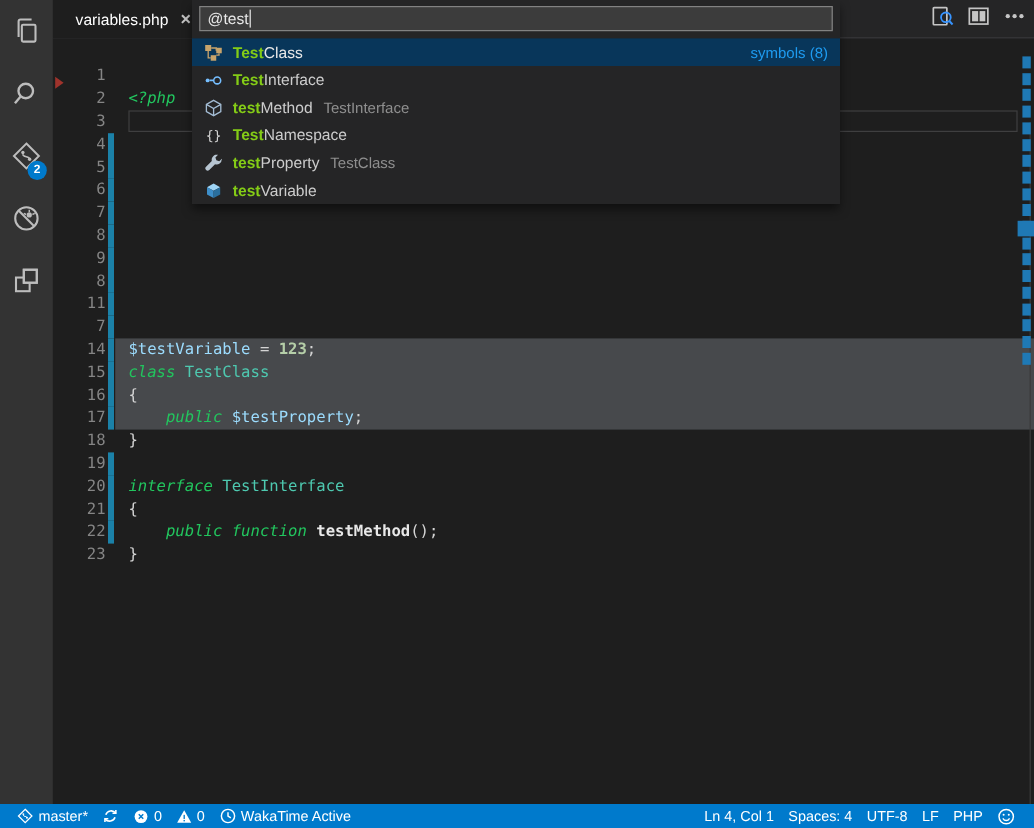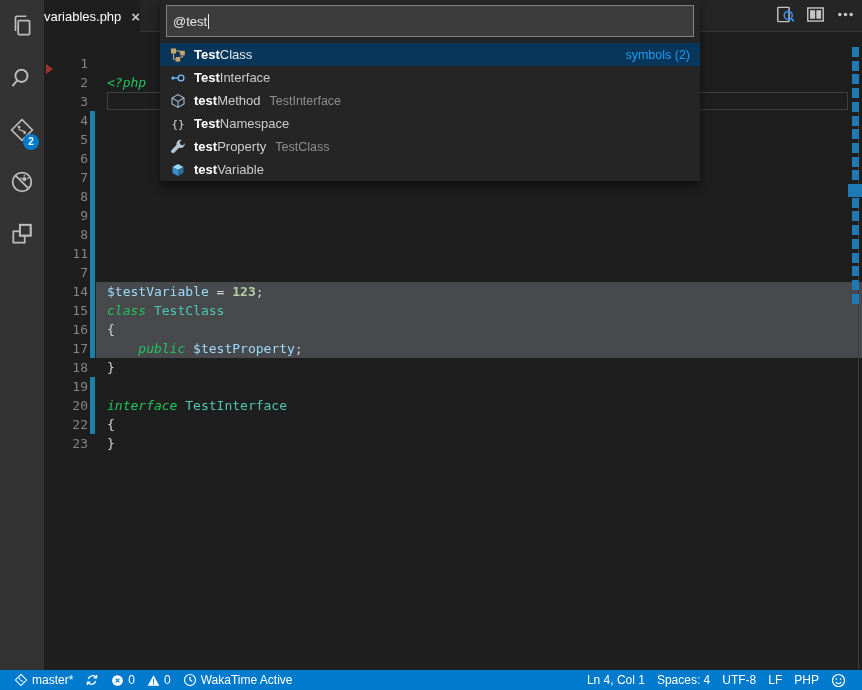--- a/index.html
+++ b/index.html
@@ -10,21 +10,21 @@
   
   #activitybar { position:absolute; left:0; top:0; width:44px; height:670px; background:#333333; z-index:5; }
   .ab-item { position:relative; width:44px; height:52px; display:flex; align-items:center; justify-content:center; cursor:pointer; }
   .ab-item svg { display:block; }
   .ab-badge { position:absolute; right:5px; bottom:6px; min-width:16px; height:16px; border-radius:50%;
               background:#007acc; color:#fff; font-size:10px; line-height:16px; text-align:center; font-weight:bold; }
 
   
   #tabstrip { position:absolute; left:44px; top:0; right:0; height:32px; background:#252526;
               border-bottom:1px solid #37373a; display:flex; z-index:2; }
-  .tab { height:32px; background:#1e1e1e; display:flex; align-items:center; padding:0 0; cursor:pointer;text-align:right; }
+  .tab { height:32px; background:#1e1e1e; display:flex; align-items:center; padding:0 19px; cursor:pointer;text-align:right; }
   .tab-label { color:#ffffff; font-size:13px; margin-right:10px; }
   .tab-close { color:#c5c5c5; font-size:15px; line-height:15px; cursor:pointer; font-weight:bold; }
   #editor-actions { position:absolute; right:2px; top:0; height:32px; display:flex; align-items:center; }
   .ta { width:30px; height:32px; display:flex; align-items:center; justify-content:center; cursor:pointer; }
 
   
   #editor { position:absolute; left:44px; top:32px; right:0; bottom:20px; background:#1e1e1e; overflow:hidden;
             font-family:"DejaVu Sans Mono","Liberation Mono",monospace; font-size:13px; }
   #range-highlight { position:absolute; left:52px; right:0; background:#47494c; z-index:0; }
   #currentline-box { position:absolute; left:63px; right:14px; height:18px; border:1px solid #3f3f40; z-index:1; }
@@ -45,27 +45,27 @@
   
   #overview { position:absolute; right:0; top:32px; bottom:20px; width:14px; z-index:3; cursor:pointer; }
   .ov-mark { position:absolute; left:4px; width:7px; height:10px; background:#1f79b5; }
   .ov-wide { position:absolute; left:0; width:14px; height:13px; background:#1f79b5; }
   #ov-line { position:absolute; left:10px; top:70px; bottom:0; width:1px; background:#3b3b3b; }
 
   
   #quickopen { position:absolute; left:160px; top:0; width:540px; background:#252526; z-index:10;
                box-shadow:0 5px 8px rgba(0,0,0,0.5); }
   #qo-inputwrap { padding:5px 6px 6px 6px; }
-  #qo-input { height:32px; background:#3c3c3c; border:1px solid #828282; padding:0 6px; display:flex; align-items:center;
+  #qo-input { height:21px; background:#3c3c3c; border:1px solid #828282; padding:0 6px; display:flex; align-items:center;
               color:#e8e8e8; font-size:13px; cursor:text; }
   .caret { display:inline-block; width:1px; height:15px; background:#eaeaea; margin-left:1px; }
   .qo-row { height:23px; display:flex; align-items:center; padding:0 10px; cursor:pointer; font-size:13px; color:#cccccc; }
   .qo-row.selected { background:#08365a; color:#e8e8e8; }
   .qo-icon { width:16px; height:16px; margin-right:8px; flex:none; display:flex; align-items:center; justify-content:center; }
-  .qo-match { color:#ffffff; font-weight:bold; }
+  .qo-match { color:#84cc16; font-weight:bold; }
   .qo-secondary { color:#8f8f8f; margin-left:9px; font-size:12.5px; }
   .qo-badge { margin-left:auto; color:#1e9bf0; font-size:12.5px; }
 
   
   #statusbar { position:absolute; left:0; bottom:0; width:862px; height:20px; background:#007acc; color:#ffffff;
                display:flex; align-items:center; font-size:12px; z-index:6; }
   #sb-left { display:flex; align-items:center; padding-left:8px; }
   #sb-right { display:flex; margin-left:auto; padding-right:10px; }
   .sb-item { display:flex; align-items:center; padding:0 6px; height:20px; cursor:pointer; }
   .sb-item .ic { display:flex; align-items:center; margin-right:4px; }
@@ -211,20 +211,23 @@
         <div class="line">
     <span class="ln">18</span>
     <span class="code"></span></div>
         <div class="line">
     <span class="ln">19</span><span class="gbar"></span>
     <span class="code"><span class="tok-kw">interface</span><span class="tok-plain"> </span><span class="tok-type">TestInterface</span></span></div>
         <div class="line">
     <span class="ln">20</span><span class="gbar"></span>
     <span class="code"><span class="tok-plain">{</span></span></div>
         <div class="line">
+    <span class="ln">21</span><span class="gbar"></span>
+    <span class="code"><span class="tok-plain">    </span><span class="tok-kw">public</span><span class="tok-plain"> </span><span class="tok-kw">function</span><span class="tok-plain"> </span><span class="tok-fn">testMethod</span><span class="tok-plain">();</span></span></div>
+        <div class="line">
     <span class="ln">22</span><span class="gbar"></span>
     <span class="code"><span class="tok-plain">}</span></span></div>
         <div class="line">
     <span class="ln">23</span>
     <span class="code"></span></div>
       </div>
   </div>
 
   <div id="overview">
     <div id="ov-line"></div>
@@ -266,21 +269,21 @@
                 <rect x="10.2" y="3.8" width="4.6" height="4.6"></rect>
                 <rect x="5.6" y="10" width="4.6" height="4.6"></rect>
               </g>
               <g stroke="#c8a46b" fill="none" stroke-width="1.1">
                 <path d="M3.5 6.5v5.8h2.1M6 4h4.2v2.2M12.5 8.4v1.6h-2.3"></path>
               </g>
             </svg>
           </span>
      <span><span class="qo-match">Test</span>Class</span>
 
-     <span class="qo-badge">symbols (2)</span>
+     <span class="qo-badge">symbols (8)</span>
    </div>
         <div class="qo-row">
      <span class="qo-icon">
             <svg width="16" height="16" viewBox="0 0 16 16" fill="none" stroke="#75beff">
               <circle cx="3" cy="8" r="1.6" fill="#75beff" stroke="none"></circle>
               <path d="M4.6 8h3.3" stroke-width="1.3"></path>
               <circle cx="11" cy="8" r="2.9" stroke-width="1.3"></circle>
             </svg>
           </span>
      <span><span class="qo-match">Test</span>Interface</span>

